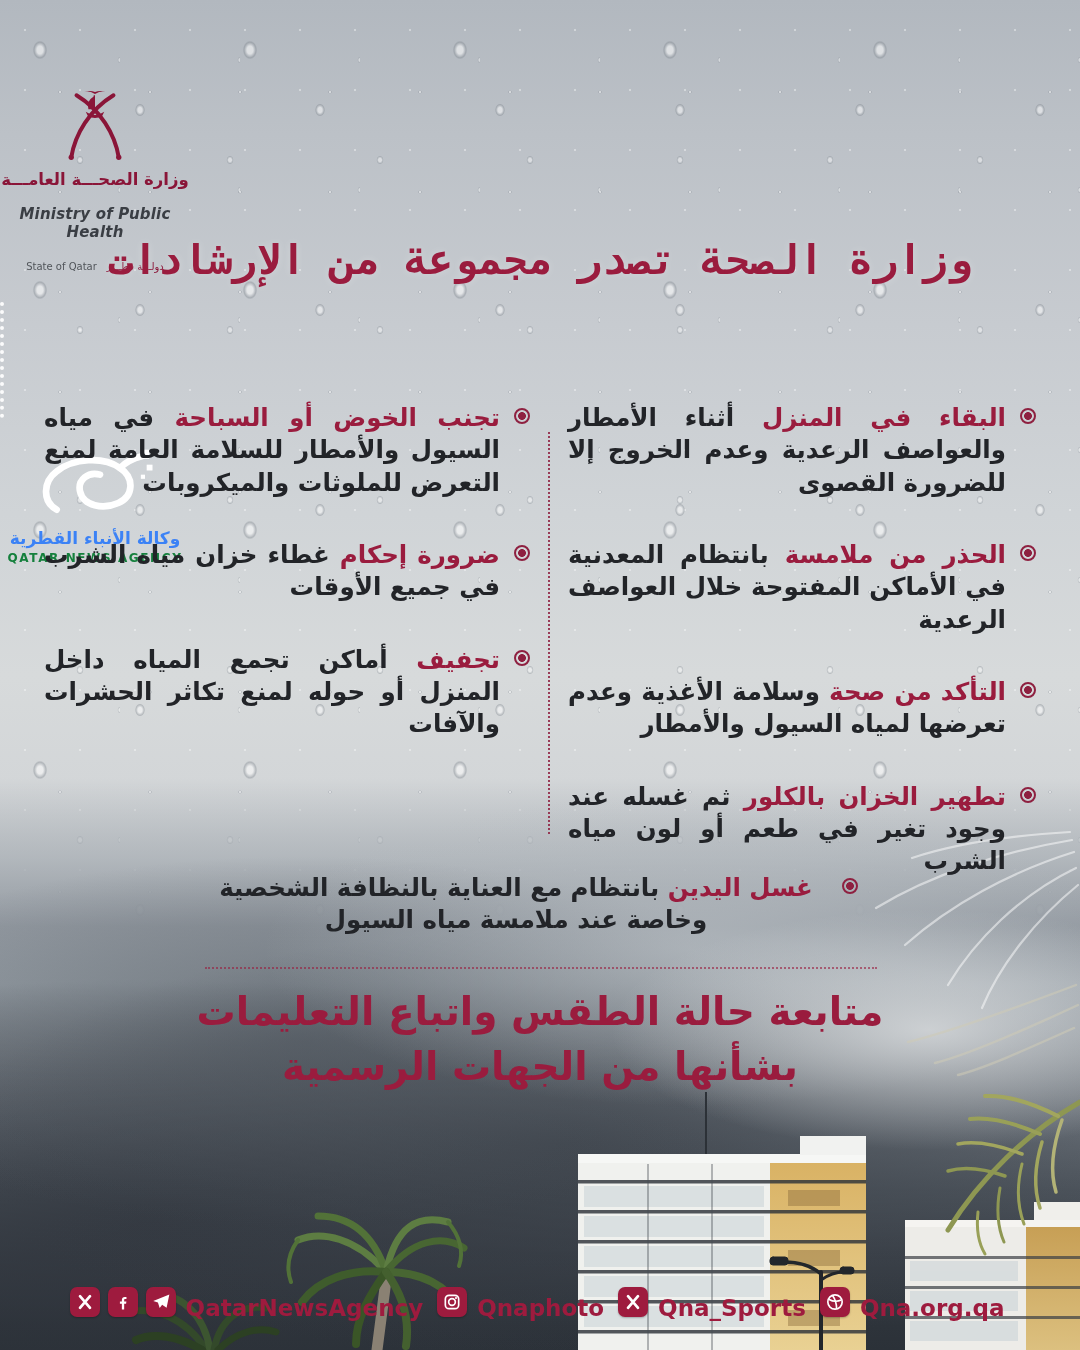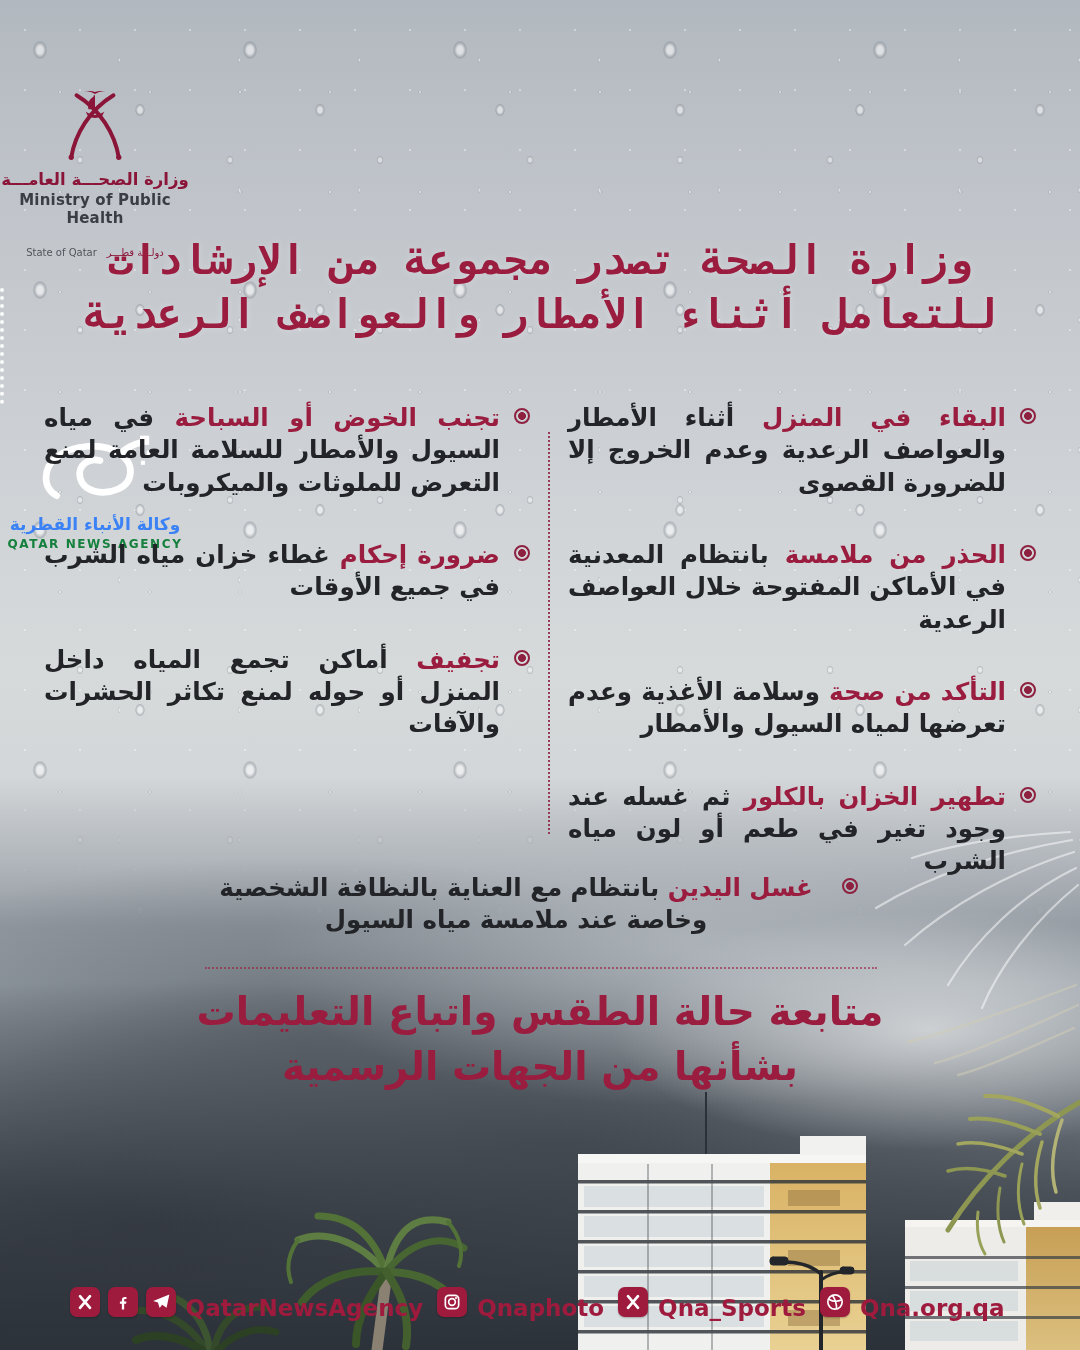--- a/index.html
+++ b/index.html
@@ -29,21 +29,21 @@
       radial-gradient(65% 45% at 28% 46%, rgba(77,84,92,.60), rgba(77,84,92,0) 72%),
       radial-gradient(75% 50% at 52% 64%, rgba(56,62,70,.68), rgba(56,62,70,0) 75%),
       radial-gradient(80% 55% at 14% 78%, rgba(47,52,60,.75), rgba(47,52,60,0) 78%),
       linear-gradient(180deg, rgba(178,184,190,0) 0%, rgba(158,165,172,.55) 14%, rgba(140,147,155,.85) 26%, #98a0a7 36%, #828990 48%, #686f77 60%, #4d545c 72%, #3a4048 84%, #2d333a 96%, #2b3138 100%);
   }
   .scene{position:absolute;left:0;top:780px;pointer-events:none;}
   
   .logos{position:absolute;top:84px;left:0;right:0;display:flex;justify-content:center;align-items:flex-start;gap:26px;flex-direction:column;}
   .logo-block{width:190px;text-align:center;}
   .moph-ar{color:#8A1538;font-weight:bold;font-size:16.5px;margin-top:4px;direction:rtl;}
-  .moph-en{color:#3a3e44;font-size:15px;font-weight:bold;margin-top:2px;letter-spacing:.2px;}
+  .moph-en{color:#3a3e44;font-size:15px;font-weight:bold;margin-top:16px;letter-spacing:.2px;font-style:italic;}
   .moph-sub{display:flex;justify-content:center;gap:10px;align-items:center;margin-top:20px;color:#51555a;font-size:10px;}
   .moph-sub .ar{color:#8A1538;direction:rtl;}
   .logo-divider{width:0;height:116px;border-left:4px dotted rgba(255,255,255,.92);margin-top:4px;}
   .qna-block{padding-top:4px;}
   .qna-ar{color:#3b82f6;font-weight:bold;font-size:17px;margin-top:6px;direction:rtl;}
   .qna-en{color:#15803d;font-size:12px;letter-spacing:1.6px;margin-top:3px;font-weight:bold;}
   
   .title{position:absolute;top:236px;left:0;right:0;margin:0;text-align:center;color:#9A1C3E;font-size:41px;font-weight:bold;line-height:1.32;text-shadow:0 0 8px rgba(255,255,255,.25);}
   .title span{display:block;font-family:Liberation Mono, monospace;}
   
@@ -226,21 +226,20 @@
         <rect x="125" y="32" width="5" height="5"></rect>
       </g>
     </svg>
     <div class="qna-ar">وكالة الأنباء القطرية</div>
     <div class="qna-en">QATAR NEWS AGENCY</div>
   </div>
 </header>
 
 <h1 class="title" dir="rtl">
   <span>وزارة الصحة تصدر مجموعة من الإرشادات</span>
-  <span>للتعامل أثناء الأمطار والعواصف الرعدية</span>
 </h1>
 
 <section class="cols" dir="rtl">
   <div class="col-r">
     <div class="item">
       <span class="bullet"></span>
       <span class="hl">البقاء في المنزل</span>
       <span>أثناء الأمطار والعواصف الرعدية وعدم الخروج إلا للضرورة القصوى</span>
     </div>
     <div class="item">

